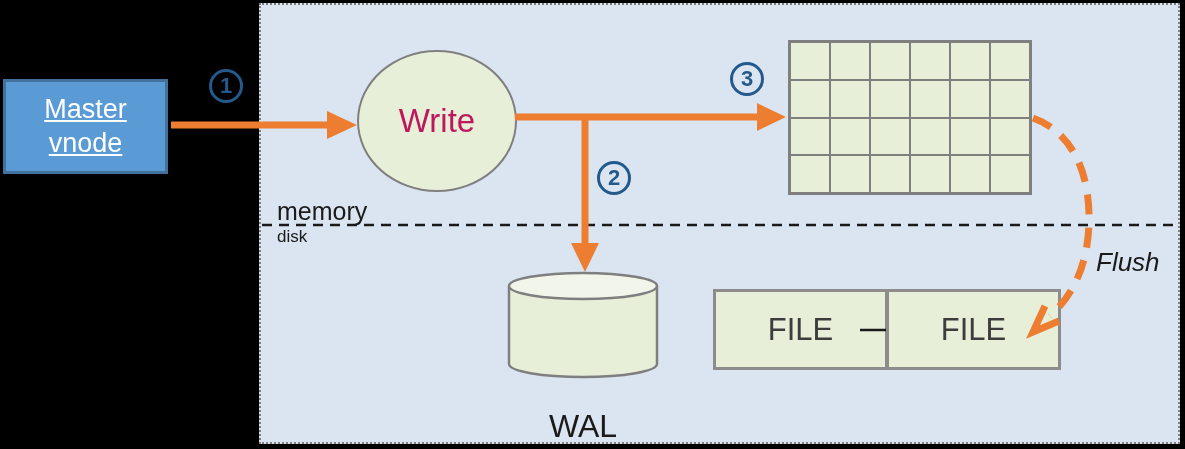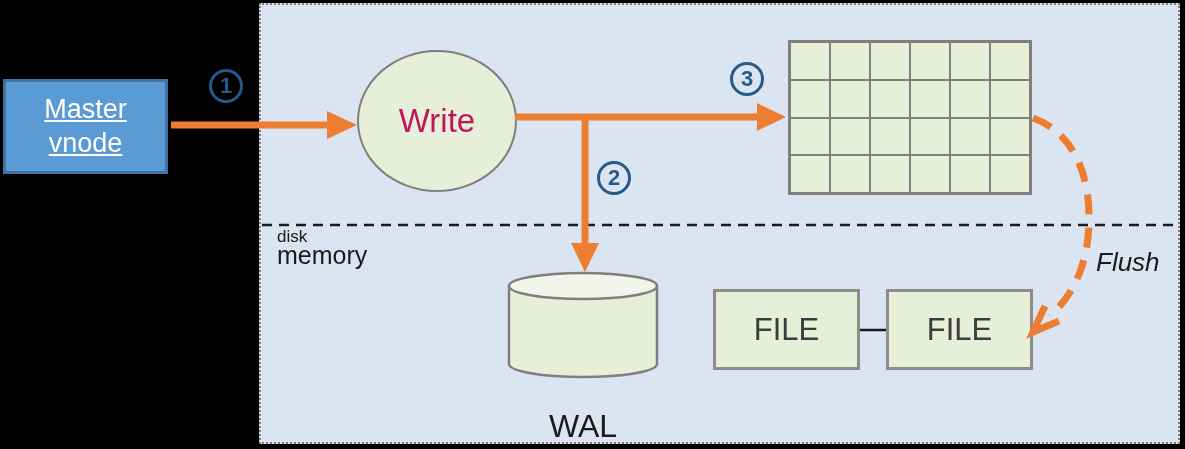--- a/index.html
+++ b/index.html
@@ -41,21 +41,21 @@
   .write-ellipse {
     left: 357px; top: 50px;
     width: 160px; height: 142px;
     background: #e7efd9;
     border: 2.5px solid #7f7f7f;
     border-radius: 50%;
     color: #be185d;
     font-size: 33px;
   }
   .file-box {
-    width: 147px; height: 81px;
+    width: 175px; height: 81px;
     background: #e7efd9;
     border: 3px solid #8c8c8c;
     color: #3d3d3d;
     font-size: 31px;
   }
   .file-1 { left: 713px; top: 289px; }
   .file-2 { left: 886px; top: 289px; }
   .memtable {
     position: absolute;
     left: 788px; top: 40px;
@@ -84,21 +84,21 @@
     justify-content: center;
   }
   .step-1 { left: 209px; top: 69px; }
   .step-2 { left: 597px; top: 161px; }
   .step-3 { left: 730px; top: 62px; }
   .label {
     position: absolute;
     color: #1a1a1a;
     white-space: nowrap;
   }
-  .label-memory { left: 277px; top: 197px; font-size: 25px; margin-top: 44px; }
+  .label-memory { left: 277px; top: 197px; font-size: 25px; }
   .label-disk   { left: 277px; top: 227px; font-size: 17px; }
   .label-wal    { left: 583px; top: 396px; font-size: 32px; transform: translateX(-50%); margin-top: 12px; }
   .label-flush  { left: 1096px; top: 247px; font-size: 26px; font-style: italic; }
   .label-slave  { left: 1160px; top: 403px; font-size: 26px; transform: translateX(-100%); }
   .overlay {
     position: absolute;
     left: 0; top: 0;
     width: 1185px; height: 449px;
     pointer-events: none;
   }

